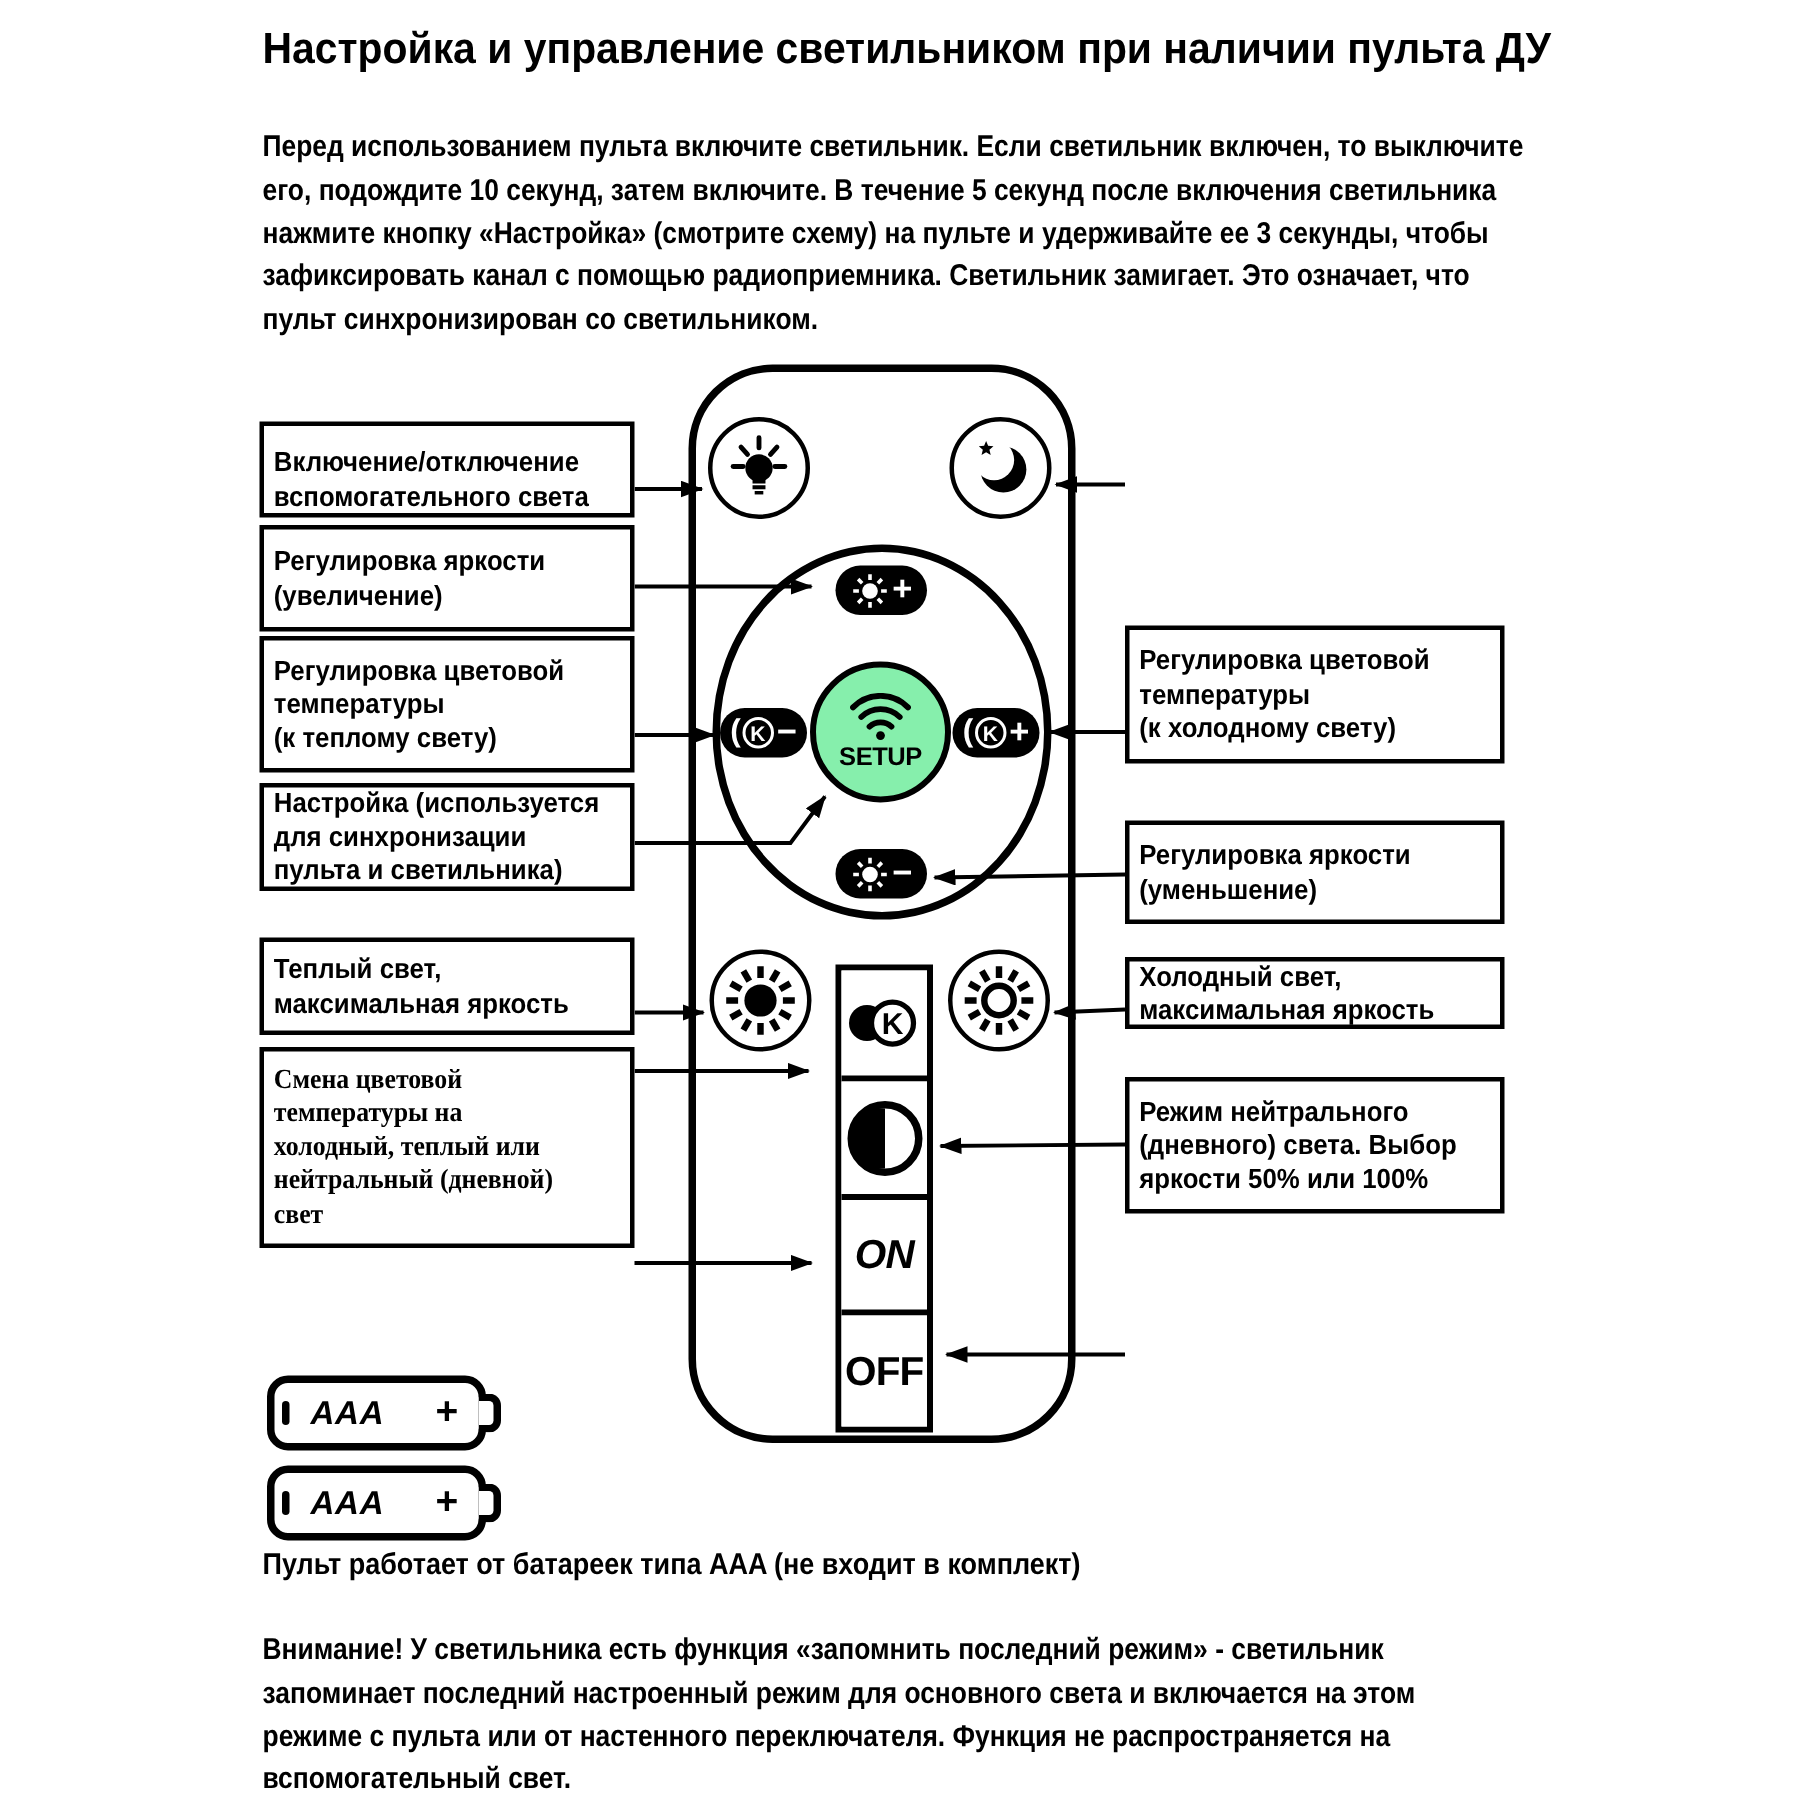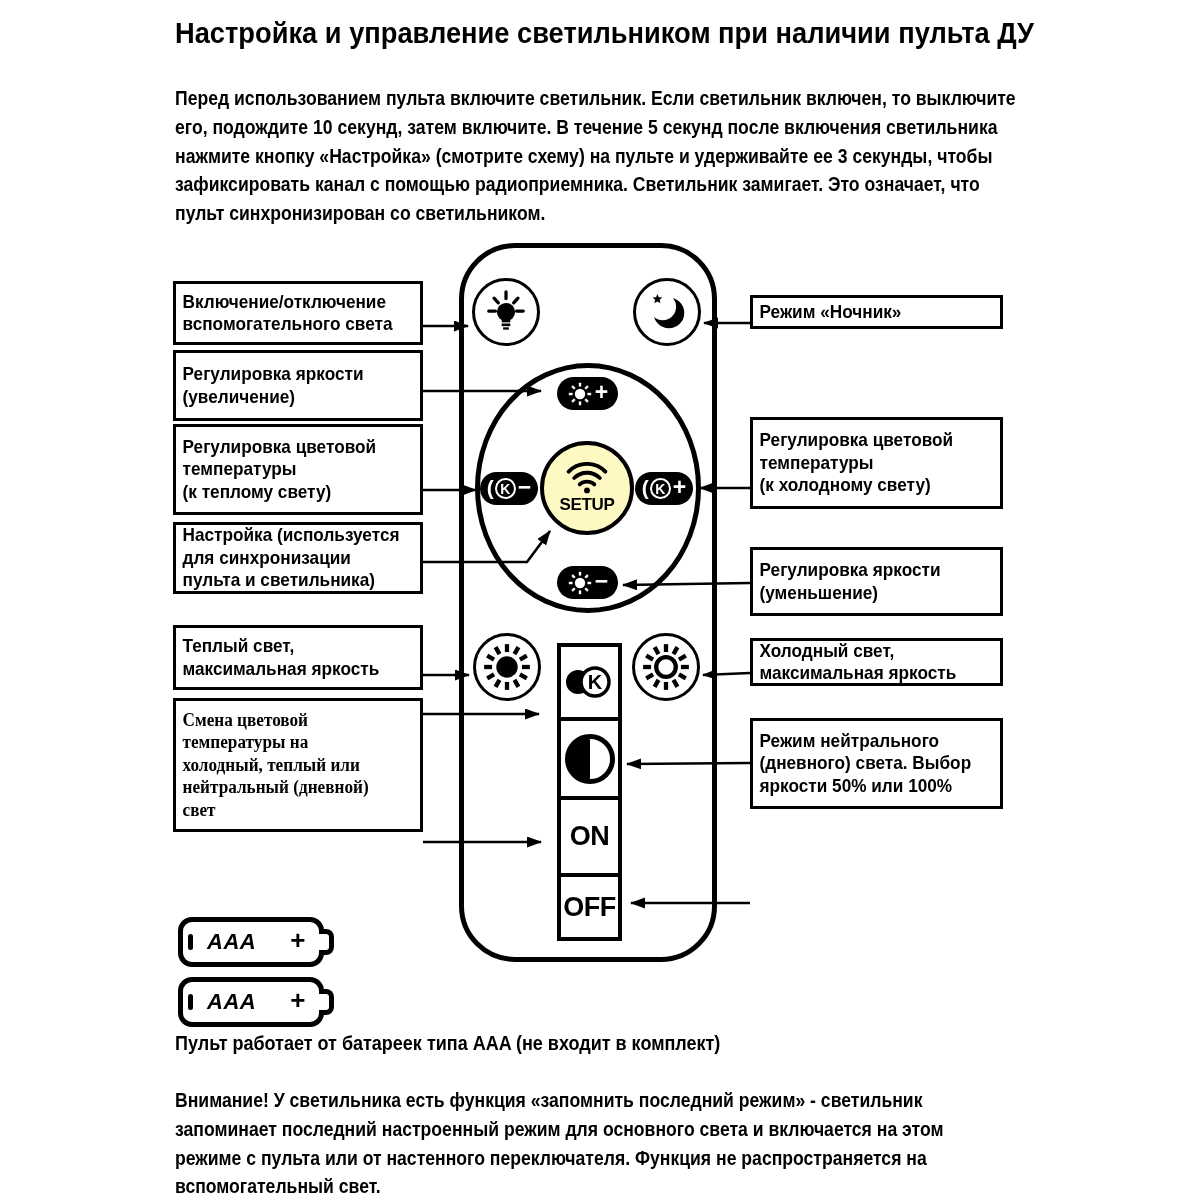--- a/index.html
+++ b/index.html
@@ -13,21 +13,21 @@
   .note{top:1032px;font-size:20px;width:820px;transform:scaleX(0.9);}
   .warning{top:1086px;font-size:20px;line-height:28.8px;width:1010px;transform:scaleX(0.88);}
 
   
   .lb{position:absolute;background:#fff;border:3px solid #000;box-sizing:border-box;
       display:flex;align-items:center;z-index:6;}
   .lb span{display:block;white-space:pre-line;font-weight:bold;font-size:18.5px;
       line-height:22.5px;padding-left:7px;transform:scaleX(0.93);transform-origin:0 50%;}
   .lbL{left:173px;width:250px;}
   .lbR{left:750px;width:253px;}
-  .lb-l1{top:281px;height:64px;} .lb-l2{top:350px;height:71px;} .lb-l3{top:424px;height:91px;}
+  .lb-l1{top:281px;height:64px;align-items:flex-end;} .lb-l2{top:350px;height:71px;} .lb-l3{top:424px;height:91px;}
   .lb-l4{top:522px;height:72px;} .lb-l5{top:625px;height:65px;} .lb-l6{top:698px;height:134px;font-family:Liberation Serif, serif;}
   .lb-l7{top:840px;height:38px;}
   .lb-r1{top:295px;height:34px;} .lb-r2{top:417px;height:92px;} .lb-r3{top:547px;height:69px;}
   .lb-r4{top:638px;height:48px;} .lb-r5{top:718px;height:91px;} .lb-r6{top:873px;height:37px;}
 
   
   .remote-body{position:absolute;left:459px;top:243px;width:258px;height:719px;
       border:5px solid #000;border-radius:56px;box-sizing:border-box;background:#fff;z-index:1;}
   .dial{position:absolute;left:475px;top:363px;width:226px;height:250px;border:5px solid #000;
       border-radius:50%;box-sizing:border-box;background:#fff;z-index:2;}
@@ -41,29 +41,29 @@
   .sun-plus{left:557px;top:377px;width:61px;}
   .sun-minus{left:557px;top:566px;width:61px;}
   .k-minus{left:480px;top:472px;width:58px;}
   .k-plus{left:635px;top:472px;width:58px;}
   .sign{font-weight:bold;font-size:23px;line-height:23px;margin-left:2px;margin-top:-2px;}
   .k-paren{font-weight:bold;font-size:21px;line-height:21px;margin-right:1px;margin-top:-3px;}
   .k-disc{width:21px;height:21px;border:2.5px solid #fff;border-radius:50%;box-sizing:border-box;
       display:flex;align-items:center;justify-content:center;font-size:14px;font-weight:bold;color:#fff;}
 
   .setup{position:absolute;left:540px;top:441px;width:94px;height:94px;border:4px solid #000;
-      border-radius:50%;box-sizing:border-box;background:#fef9c3;display:flex;flex-direction:column;
+      border-radius:50%;box-sizing:border-box;background:#86efac;display:flex;flex-direction:column;
       align-items:center;justify-content:center;z-index:4;}
   .setup-label{font-weight:bold;font-size:17px;letter-spacing:-0.3px;margin-top:1px;}
 
   .col{position:absolute;left:557px;top:643px;width:65px;border:4px solid #000;background:#fff;
       box-sizing:border-box;z-index:4;}
   .cell{display:flex;align-items:center;justify-content:center;border-bottom:4px solid #000;
       box-sizing:border-box;background:#fff;}
-  .c1{height:74px;} .c2{height:79px;} .c3{height:77px;} .c4{height:60px;border-bottom:none;}
+  .c1{height:74px;} .c2{height:79px;} .c3{height:77px;font-style:italic;} .c4{height:74px;border-bottom:none;}
   .onoff{font-weight:bold;font-size:27px;letter-spacing:-0.5px;}
   .half{width:50px;height:50px;border:5px solid #000;border-radius:50%;box-sizing:border-box;
       background:linear-gradient(to right,#000 0 50%,#fff 50% 100%);}
 
   
   .battery{position:absolute;left:178px;width:146px;height:50px;border:5px solid #000;
       border-radius:14px;box-sizing:border-box;background:#fff;display:flex;align-items:center;z-index:2;font-style:italic;}
   .b1{top:917px;} .b2{top:977px;}
   .bat-neg{position:absolute;left:5px;top:12px;width:5px;height:16px;background:#000;border-radius:2.5px;}
   .bat-label{font-weight:bold;font-size:22px;margin-left:24px;letter-spacing:0.5px;}
@@ -250,23 +250,20 @@
 максимальная яркость</span>
     </div>
   <div class="lb lbL lb-l6">
       <span>Смена цветовой
 температуры на
 холодный, теплый или
 нейтральный (дневной)
 свет</span>
     </div>
 
-  <div class="lb lbR lb-r1">
-      <span>Режим «Ночник»</span>
-    </div>
   <div class="lb lbR lb-r2">
       <span>Регулировка цветовой
 температуры
 (к холодному свету)</span>
     </div>
   <div class="lb lbR lb-r3">
       <span>Регулировка яркости
 (уменьшение)</span>
     </div>
   <div class="lb lbR lb-r4">

